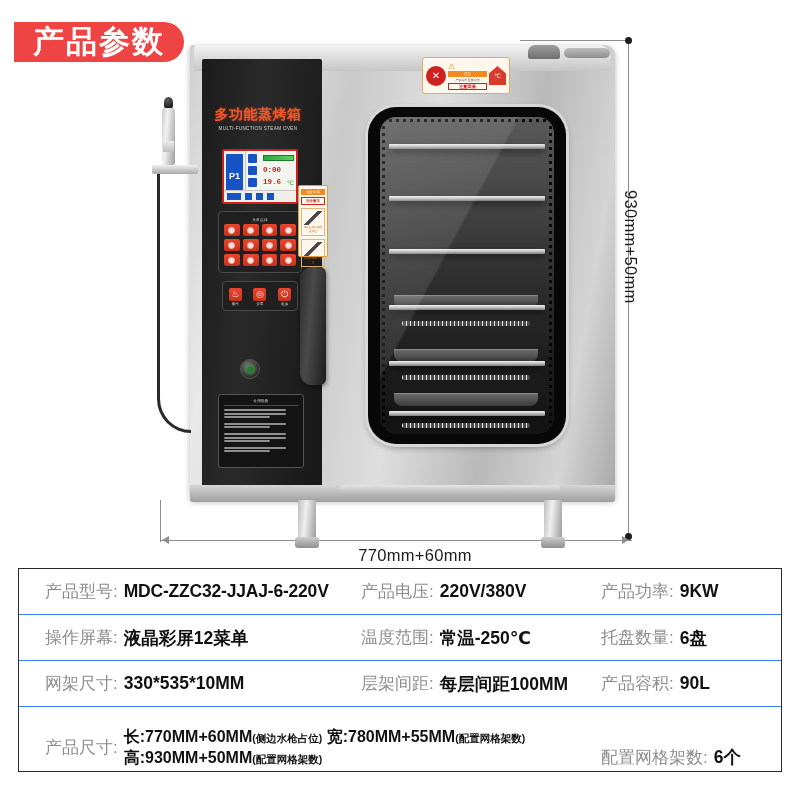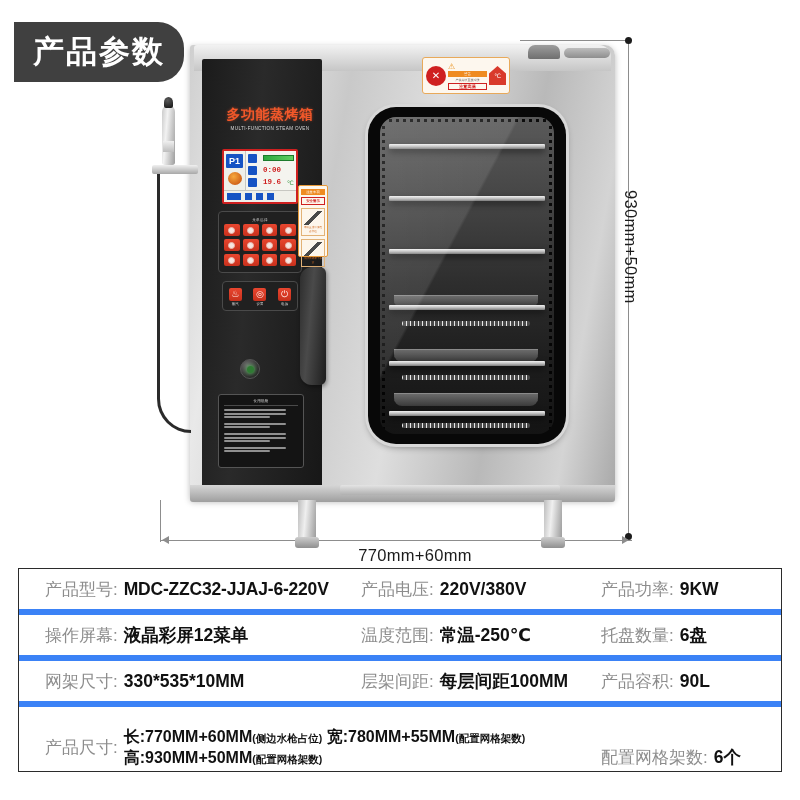--- a/index.html
+++ b/index.html
@@ -7,22 +7,22 @@
     width: 800px; height: 800px;
     background: #ffffff;
     font-family: "Liberation Sans", "DejaVu Sans", sans-serif;
     overflow: hidden;
   }
   #page { position: relative; width: 800px; height: 800px; }
 
   
   .badge {
     position: absolute; left: 14px; top: 22px;
-    width: 170px; height: 60px;
-    background: #404040;
+    width: 170px; height: 40px;
+    background: #ef4444;
     border-radius: 0 26px 26px 0;
     display: flex; align-items: center; justify-content: center;
     z-index: 40;
   }
   .badge span {
     color: #ffffff; font-size: 31px; font-weight: bold;
     letter-spacing: 2px;
   }
 
   
@@ -79,39 +79,39 @@
     background: linear-gradient(180deg,#bdbdbd,#8e8e8e);
     border-radius: 5px;
   }
 
   
   .ctrl-col {
     position: absolute; left: 12px; top: 14px; width: 120px; height: 437px;
     background: linear-gradient(95deg,#1b1b1b,#2a2a2a 40%,#171717);
     border-radius: 2px;
   }
-  .ctrl-brand { position:absolute; left:16px; top:47px; width:104px; text-align:center; }
+  .ctrl-brand { position:absolute; left:4px; top:47px; width:104px; text-align:center; }
   .ctrl-brand .cn {
     font-size: 14px; font-weight: bold; letter-spacing: .5px;
     color: #f2582a; text-shadow: 0 0 3px rgba(255,90,40,.5);
   }
   .ctrl-brand .en {
     font-size: 4.6px; color: #d8d8d8; letter-spacing: .35px; margin-top: 2px;
   }
 
   
   .lcd {
     position:absolute; left:20px; top:90px; width:76px; height:55px;
     background:#f4f4ef; border:2px solid #cf2020; border-radius:2px;
     display:flex; overflow:hidden;
   }
   .lcd-left { width:22px; background:#efefe9; border-right:1px solid #c7c7c2;
     display:flex; flex-direction:column; align-items:center; padding-top:3px; gap:4px; }
   .lcd-p1 { background:#1653c4; color:#fff; font-size:9px; font-weight:bold;
-    padding:2px 3px; border-radius:1px; }
+    padding:17px 3px; border-radius:1px; }
   .lcd-food { width:14px; height:13px; border-radius:50%;
     background: radial-gradient(circle at 40% 35%, #f7a83c, #d2641a 70%, #a8450d); }
   .lcd-right { flex:1; display:flex; flex-direction:column; padding:2px 2px 0 2px; gap:2px; }
   .lcd-row { display:flex; align-items:center; gap:6px; height:10px; }
   .lcd-ico { width:9px; height:9px; background:#1653c4; border-radius:1px; flex:none; }
   .lcd-bar { flex:1; height:6px; background:linear-gradient(90deg,#2ca83f,#5fcf62); border:1px solid #1d7a2c; }
   .lcd-val { font-size:7.5px; font-weight:bold; color:#cf2020; font-family:"Liberation Mono", monospace; }
   .lcd-unit { font-size:6px; color:#2f8f3a; }
   .lcd-pill { flex:1; height:9px; background:#e8620f; color:#fff; font-size:5.5px;
     display:flex; align-items:center; justify-content:center; letter-spacing:.3px; }
@@ -302,21 +302,21 @@
   .tray-lip {
     position:absolute; left:150px; top:440px; width:220px; height:10px;
     background: linear-gradient(180deg,#e4e4e4,#b0b0b0); border-radius:2px;
   }
 
   
   .spec {
     position:absolute; left:18px; top:568px; width:764px; height:204px;
     border:1px solid #2b2b2b; background:#fff;
   }
-  .spec-row { display:flex; border-bottom:6px solid #3b82f6; }
+  .spec-row { display:flex; border-bottom:1px solid #3b82f6; }
   .spec-row:last-child { border-bottom:none; }
   .r1,.r2,.r3 { height:46px; }
   .r4 { height:62px;align-items:flex-end; }
   .cell { display:flex; align-items:center; padding:0 6px; }
   .cell.c1 { width:336px; }
   .cell.c2 { width:240px; }
   .cell.c3 { width:186px; }
   .lbl { color:#8d8d8d; font-size:17px; white-space:nowrap; }
   .lbl.ind { padding-left: 20px; }
   .val { color:#111; font-size:17.5px; font-weight:bold; margin-left:6px; white-space:nowrap; }

